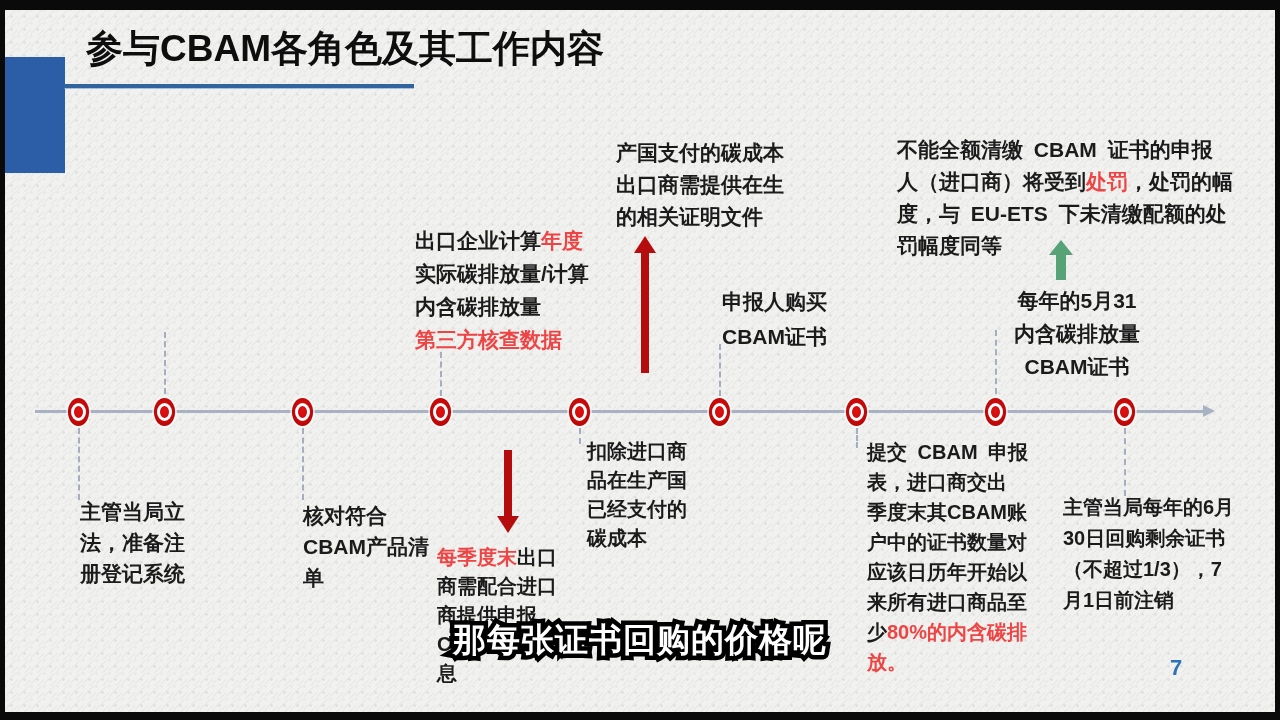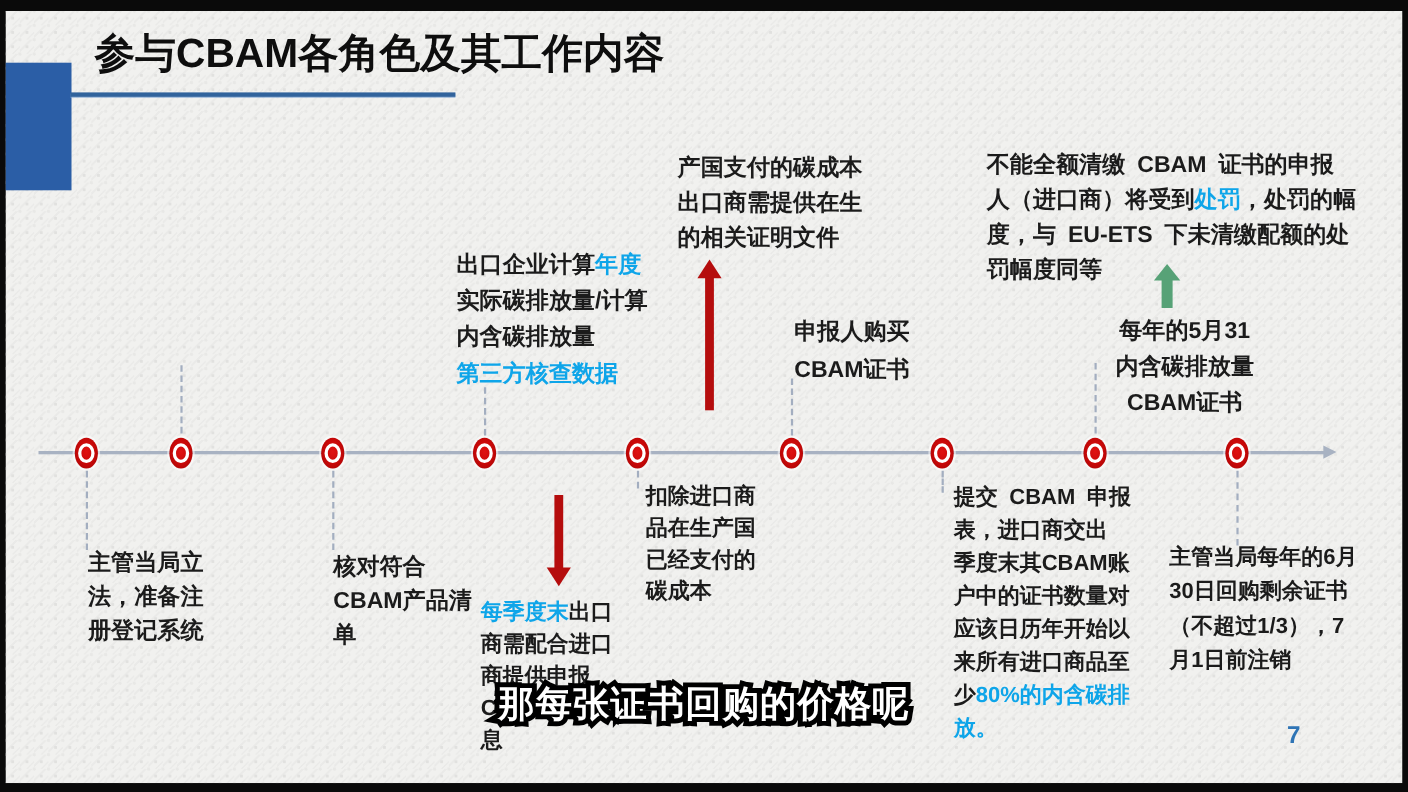--- a/index.html
+++ b/index.html
@@ -18,21 +18,21 @@
   .title-underline{height:4px;background:#31639c;box-shadow:0 1px 0 rgba(120,160,210,.6);}
   .blue-rect{background:#2b5ea6;}
   .tl-line{height:3px;background:#a8b2c2;}
   .tl-arrowhead{width:0;height:0;border-left:12px solid #a8b2c2;border-top:6px solid transparent;border-bottom:6px solid transparent;}
   .marker{width:21px;height:28px;border-radius:50%;
     background:radial-gradient(ellipse at 50% 45%,#e01212 0%,#c50808 55%,#9c0404 100%);
     box-shadow:0 0 0 2px rgba(255,255,255,.55);}
   .marker i{position:absolute;left:3px;right:3px;top:5px;bottom:5px;border:3px solid #fff;border-radius:50%;}
   .dash{width:0;border-left:2px dashed #a3aec0;}
   .txt{font-weight:bold;color:#1b1b1b;font-size:21px;line-height:33px;white-space:nowrap;}
-  .red{color:#0ea5e9;}
+  .red{color:#ef4444;}
   .shaft{position:absolute;}
   .subtitle-wrap{left:0;right:0;top:616px;text-align:center;font-size:33px;font-weight:800;letter-spacing:1px;line-height:48px;white-space:nowrap;}
   .subtitle-stroke{position:absolute;left:0;right:0;top:0;color:#000;-webkit-text-stroke:9px #000;}
   .subtitle-fill{position:relative;color:#fff;}
   .frame{background:#0a0a0a;}
   .page-num{font-size:22px;font-weight:bold;color:#2e74b5;}
 </style>
 </head>
 <body>
 

